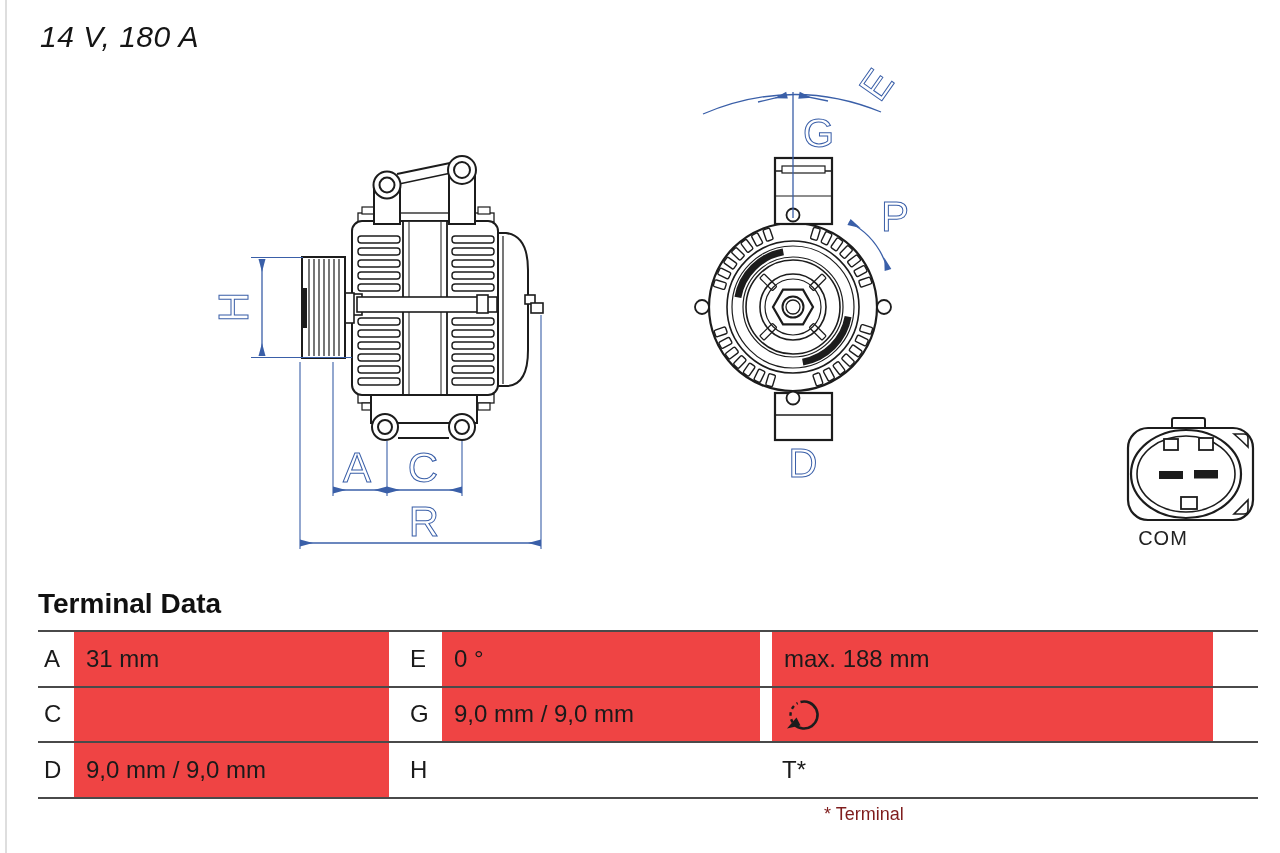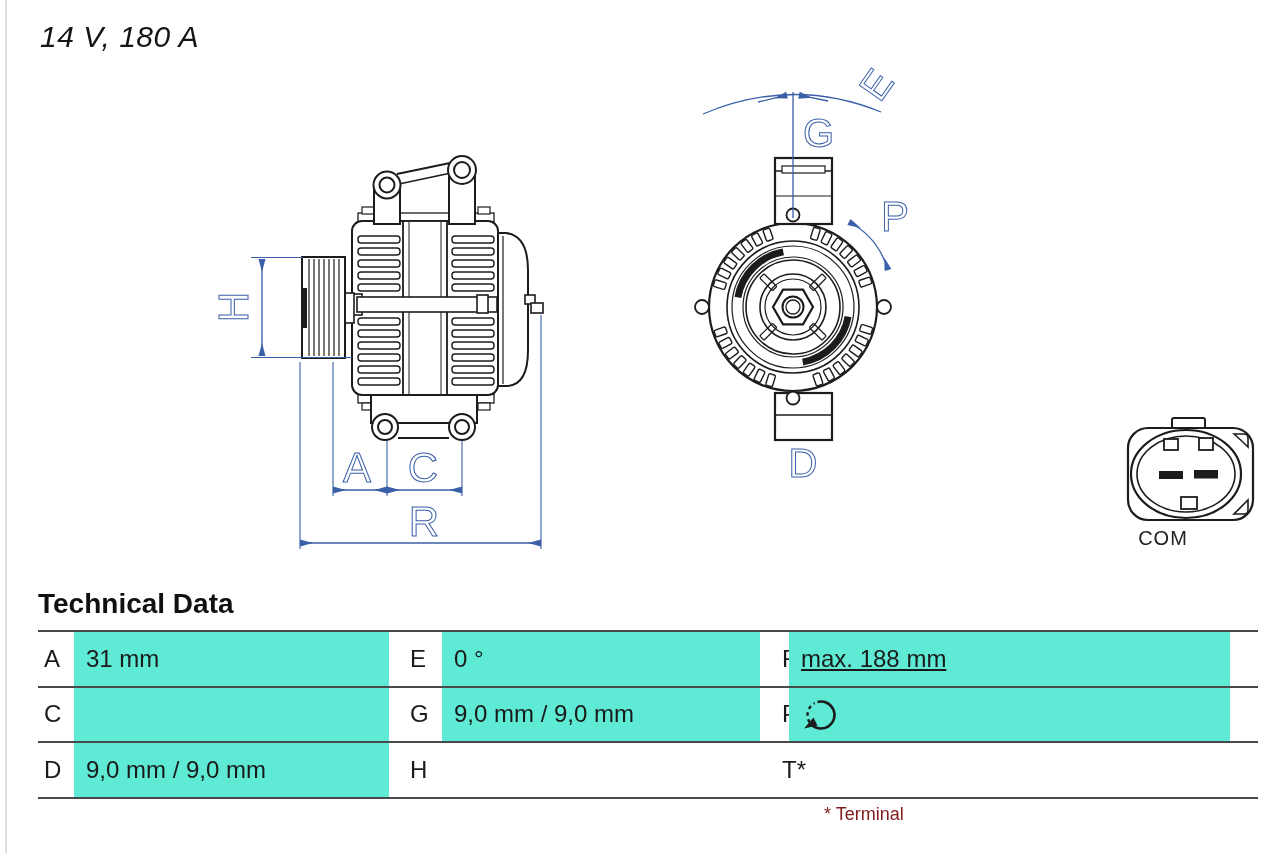--- a/index.html
+++ b/index.html
@@ -9,27 +9,27 @@
   }
   .edge-line{position:absolute;left:5px;top:0;width:2px;height:853px;background:#dedede;}
   .title{position:absolute;left:40px;top:20px;font-size:30px;letter-spacing:.5px;color:#151515;font-style:italic;}
   .drawing-svg{position:absolute;left:0;top:0;}
   .tech{position:absolute;left:38px;top:588px;width:1220px;}
   .tech-heading{font-size:28px;font-weight:bold;color:#111;height:42px;}
   .tbl{border-top:2px solid #4a4a4a;}
   .trow{position:relative;height:53.5px;border-bottom:2px solid #4a4a4a;}
   .cell{position:absolute;top:0;bottom:0;display:flex;align-items:center;font-size:24px;color:#1a1a1a;}
   .lab{padding-left:6px;}
-  .val{background:#5eead4;padding-left:12px;}
+  .val{background:#ef4444;padding-left:12px;}
   .lab.c1{left:0;width:30px;}
   .val.c1{left:36px;width:303px;}
   .lab.c2{left:366px;width:34px;}
   .val.c2{left:404px;width:306px;}
   .lab.c3{left:738px;width:39px;}
-  .val.c3{left:751px;width:429px;text-decoration:underline;}
+  .val.c3{left:734px;width:429px;}
   .footnote{position:relative;margin-top:5px;margin-left:786px;font-size:18px;color:#7f1d1d;}
   .rot-icon{display:block;}
 </style>
 </head>
 <body>
 
 <div class="edge-line"></div>
 
 <div class="title">14 V, 180 A</div>
 
@@ -225,21 +225,21 @@
     <rect x="1159" y="471" width="24" height="8" fill="#1c1c1c" stroke="none"></rect>
     <rect x="1194" y="470" width="24" height="8.5" fill="#1c1c1c" stroke="none"></rect>
     <rect x="1181" y="497" width="16" height="12" stroke-width="1.8" fill="#fff"></rect>
     <path d="M 1234,434 L 1244,434 Q 1248,434 1248,438 L 1248,447 Q 1241,440 1234,434 Z" stroke-width="1.6" fill="#fff"></path>
     <path d="M 1248,500 L 1248,510 Q 1248,514 1244,514 L 1234,514 Q 1241,507 1248,500 Z" stroke-width="1.6" fill="#fff"></path>
     <text x="1163" y="545" text-anchor="middle" font-family="Liberation Sans, sans-serif" font-size="20" letter-spacing="1" fill="#222" stroke="none">COM</text>
   </g>
 </svg>
 
 <div class="tech">
-  <div class="tech-heading">Technical Data</div>
+  <div class="tech-heading">Terminal Data</div>
   <div class="tbl">
 
     <div class="trow">
       <div class="cell lab c1">A</div>
       <div class="cell val c1">31 mm</div>
       <div class="cell lab c2">E</div>
       <div class="cell val c2">0 °</div>
       <div class="cell lab c3">R</div>
       <div class="cell val c3">max. 188 mm</div>
     </div>

